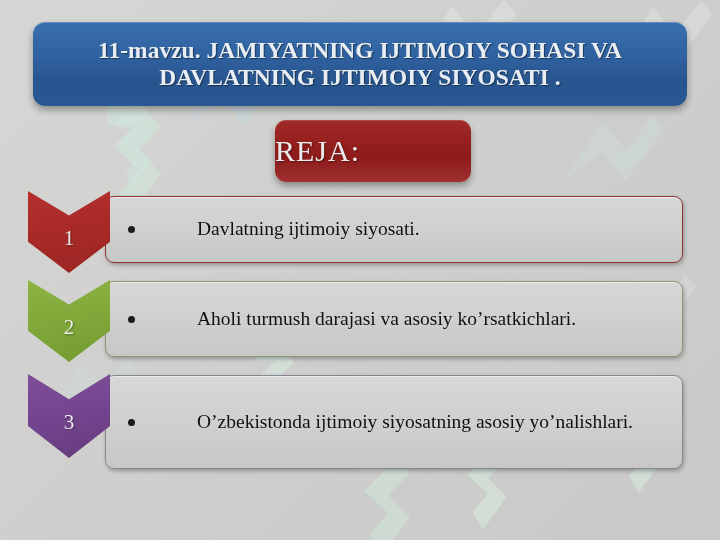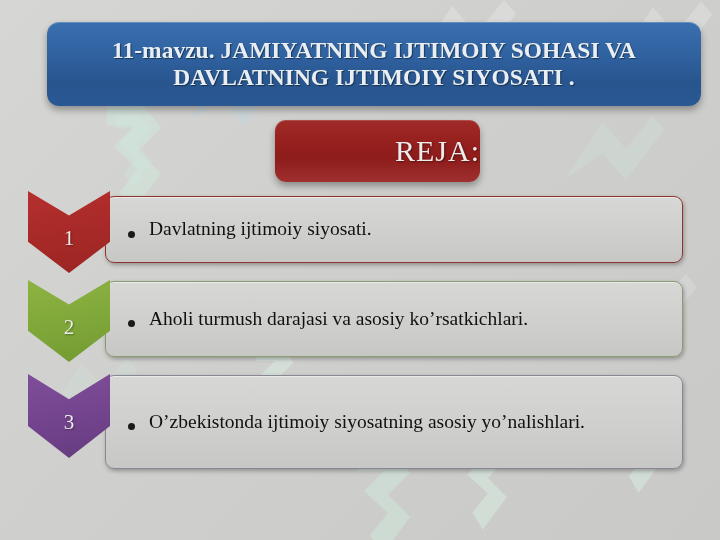--- a/index.html
+++ b/index.html
@@ -36,21 +36,20 @@
     width: 654px;
     height: 84px;
     box-sizing: border-box;
     border-radius: 12px;
     background: linear-gradient(180deg, #3a6fae 0%, #2f619f 42%, #28558e 72%, #2a5893 100%);
     box-shadow: 0 4px 7px rgba(0,0,0,0.33), inset 0 1px 0 rgba(255,255,255,0.22);
     display: flex;
     align-items: center;
     justify-content: center;
     z-index: 3;
-    margin-left: 14px;
   }
   #title-text {
     color: #e9eef2;
     font-weight: bold;
     font-size: 23.5px;
     line-height: 1.17;
     text-align: center;
     padding: 0 14px;
     text-shadow: 1px 1px 1px rgba(0,0,0,0.45);
   }
@@ -60,23 +59,22 @@
     position: absolute;
     left: 275px;
     top: 120px;
     width: 196px;
     height: 62px;
     border-radius: 11px;
     background: linear-gradient(180deg, #a02b28 0%, #97211f 30%, #8d1c1b 62%, #a03030 100%);
     box-shadow: 0 4px 7px rgba(0,0,0,0.33), inset 0 1px 0 rgba(255,255,255,0.17);
     display: flex;
     align-items: center;
-    justify-content: flex-end;
+    justify-content: flex-start;
     z-index: 4;
-    padding-left: 9px;
   }
   #reja-text {
     color: #ececec;
     font-size: 30px;
     letter-spacing: 1px;
     text-shadow: 1px 1px 2px rgba(0,0,0,0.4);
   }
 
   
   .row {
@@ -110,22 +108,23 @@
     border-radius: 9px;
     background: linear-gradient(180deg, #d7d7d5 0%, #cfcfcd 55%, #c7c7c5 100%);
     box-shadow: 1px 2px 4px rgba(0,0,0,0.3), inset 0 1px 0 rgba(255,255,255,0.5);
     padding: 9px 13px 9px 13px;
     z-index: 5;
     display: flex;
     align-items: center;
   }
   .bullet-line {
     display: flex;
-    align-items: center;
+    align-items: flex-start;
     width: 100%;
+    gap: 48px;
   }
   .bullet-dot {
     flex: 0 0 auto;
     width: 7px;
     height: 7px;
     border-radius: 50%;
     background: #1a1a1a;
     margin: 9px 14px 0 9px;
   }
   .bullet-text {

